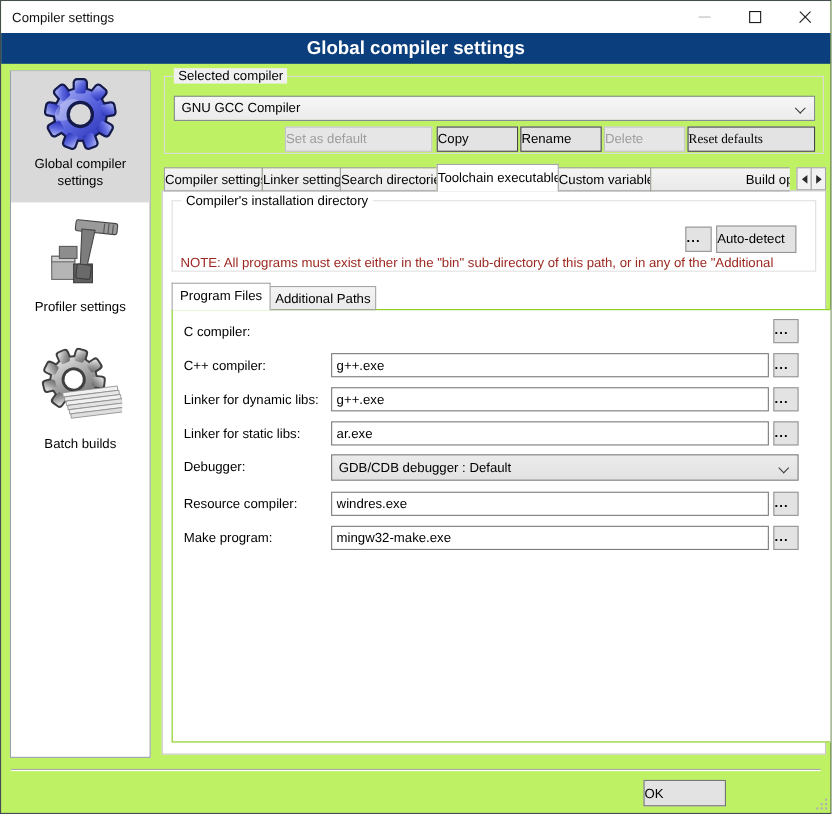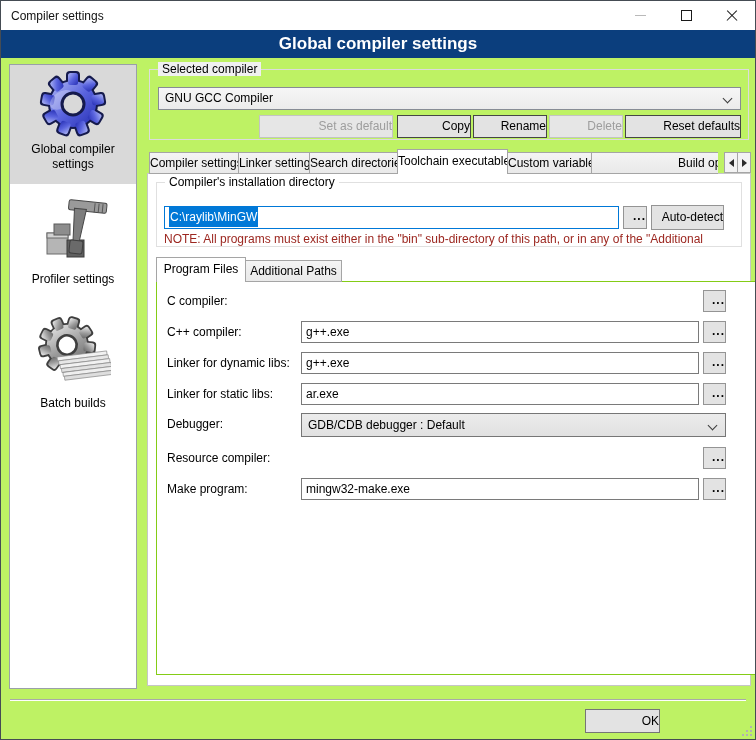--- a/index.html
+++ b/index.html
@@ -33,21 +33,21 @@
   .groupbox{position:absolute;border:1px solid #dcdcdc;box-sizing:border-box;}
   .gb-label{position:absolute;top:-8px;left:8px;padding:0 4px;white-space:nowrap;}
   .on-gray{background:#f0f0f0;} .on-white{background:#ffffff;}
   
   .combo{position:absolute;box-sizing:border-box;border:1px solid #878c95;
     background:linear-gradient(#f6f6f6,#ebebeb);line-height:21px;padding-left:6px;cursor:default;}
   .combo.gray{background:linear-gradient(#ececec,#e1e1e1);border-color:#767676;}
   .chev{position:absolute;right:9px;top:7px;width:6px;height:6px;
     border-right:1.6px solid #3c3c3c;border-bottom:1.6px solid #3c3c3c;transform:rotate(45deg);}
   .btn{position:absolute;box-sizing:border-box;background:#e3e3e3;border:1px solid #464646;
-    text-align:right;line-height:20px;cursor:default;}
+    text-align:left;line-height:20px;cursor:default;}
   .btn.soft{border-color:#949494;}
   .btn.disabled{color:#9d9d9d;border-color:#c3c3c3;background:#e6e6e6;}
   .tfield{position:absolute;box-sizing:border-box;border:1px solid #7a7a7a;background:#fff;
     font-family:"Liberation Sans",sans-serif;font-size:12px;padding:0 4px;color:#000;}
   input.tfield{outline:none;}
   .tfield.focused{border-color:#0078d7;}
   .selected-text{background:#0078d7;color:#fff;line-height:20px;display:inline-block;padding:0 1px;}
   .dots-btn{font-weight:bold;letter-spacing:1px;line-height:18px;}
   
   .tabctl{position:absolute;left:146px;top:148px;width:604px;height:537px;}
@@ -208,30 +208,27 @@
     <span class="gb-label on-gray">Selected compiler</span>
   </div>
   <div class="combo" style="left:157px;top:86px;width:583px;height:23px;">
     <span>GNU GCC Compiler</span>
     <span class="chev"></span>
   </div>
   <div class="btn disabled" style="left:258px;top:114px;width:134px;height:23px;">Set as default</div>
   <div class="btn" style="left:396px;top:114px;width:74px;height:23px;">Copy</div>
   <div class="btn" style="left:472px;top:114px;width:74px;height:23px;">Rename</div>
   <div class="btn disabled" style="left:548px;top:114px;width:74px;height:23px;">Delete</div>
-  <div class="btn" style="left:624px;top:114px;width:116px;height:23px;">Reset defaults</div>
+  <div class="btn" style="left:624px;top:114px;width:116px;height:23px;font-family:Liberation Serif, serif;">Reset defaults</div>
 
   <div class="tabctl">
     <div class="tabpage">
 
       <div class="groupbox" style="left:8px;top:8px;width:586px;height:65px;border-color:#e0e0e0;">
         <span class="gb-label on-white">Compiler's installation directory</span>
-      </div>
-      <div class="tfield focused" style="left:16px;top:32px;width:455px;height:23px;line-height:21px;">
-        <span class="selected-text">C:\raylib\MinGW</span>
       </div>
       <div class="btn soft dots-btn" style="left:475px;top:32px;width:24px;height:23px;">...</div>
       <div class="btn soft" style="left:503px;top:31px;width:73px;height:25px;line-height:23px;">Auto-detect</div>
       <div class="note" style="left:16px;top:58px;width:570px;">NOTE: All programs must exist either in the "bin" sub-directory of this path, or in any of the "Additional</div>
 
       <div class="subpage">
 
         <div class="row-label" style="top:12px;">C compiler:</div>
         <div class="btn soft dots-btn" style="left:546px;top:8px;width:23px;height:22px;">...</div>
 
@@ -247,20 +244,21 @@
         <input class="tfield" style="left: 144px; top: 101px; width: 398px; height: 22px;" value="ar.exe">
         <div class="btn soft dots-btn" style="left:546px;top:101px;width:23px;height:22px;">...</div>
 
         <div class="row-label" style="top:135px;">Debugger:</div>
         <div class="combo gray" style="left:144px;top:131px;width:425px;height:24px;line-height:22px;">
           <span>GDB/CDB debugger : Default</span>
           <span class="chev" style="top:8px;"></span>
         </div>
 
         <div class="row-label" style="top:169px;">Resource compiler:</div>
+        <input class="tfield" style="left: 144px; top: 165px; width: 398px; height: 22px;" value="windres.exe">
         <div class="btn soft dots-btn" style="left:546px;top:165px;width:23px;height:22px;">...</div>
 
         <div class="row-label" style="top:200px;">Make program:</div>
         <input class="tfield" style="left: 144px; top: 196px; width: 398px; height: 22px;" value="mingw32-make.exe">
         <div class="btn soft dots-btn" style="left:546px;top:196px;width:23px;height:22px;">...</div>
       </div>
 
       <div class="subtabs">
         <div class="tab active" style="width:90px;">Program Files</div>
         <div class="tab" style="width:97px;">Additional Paths</div>

